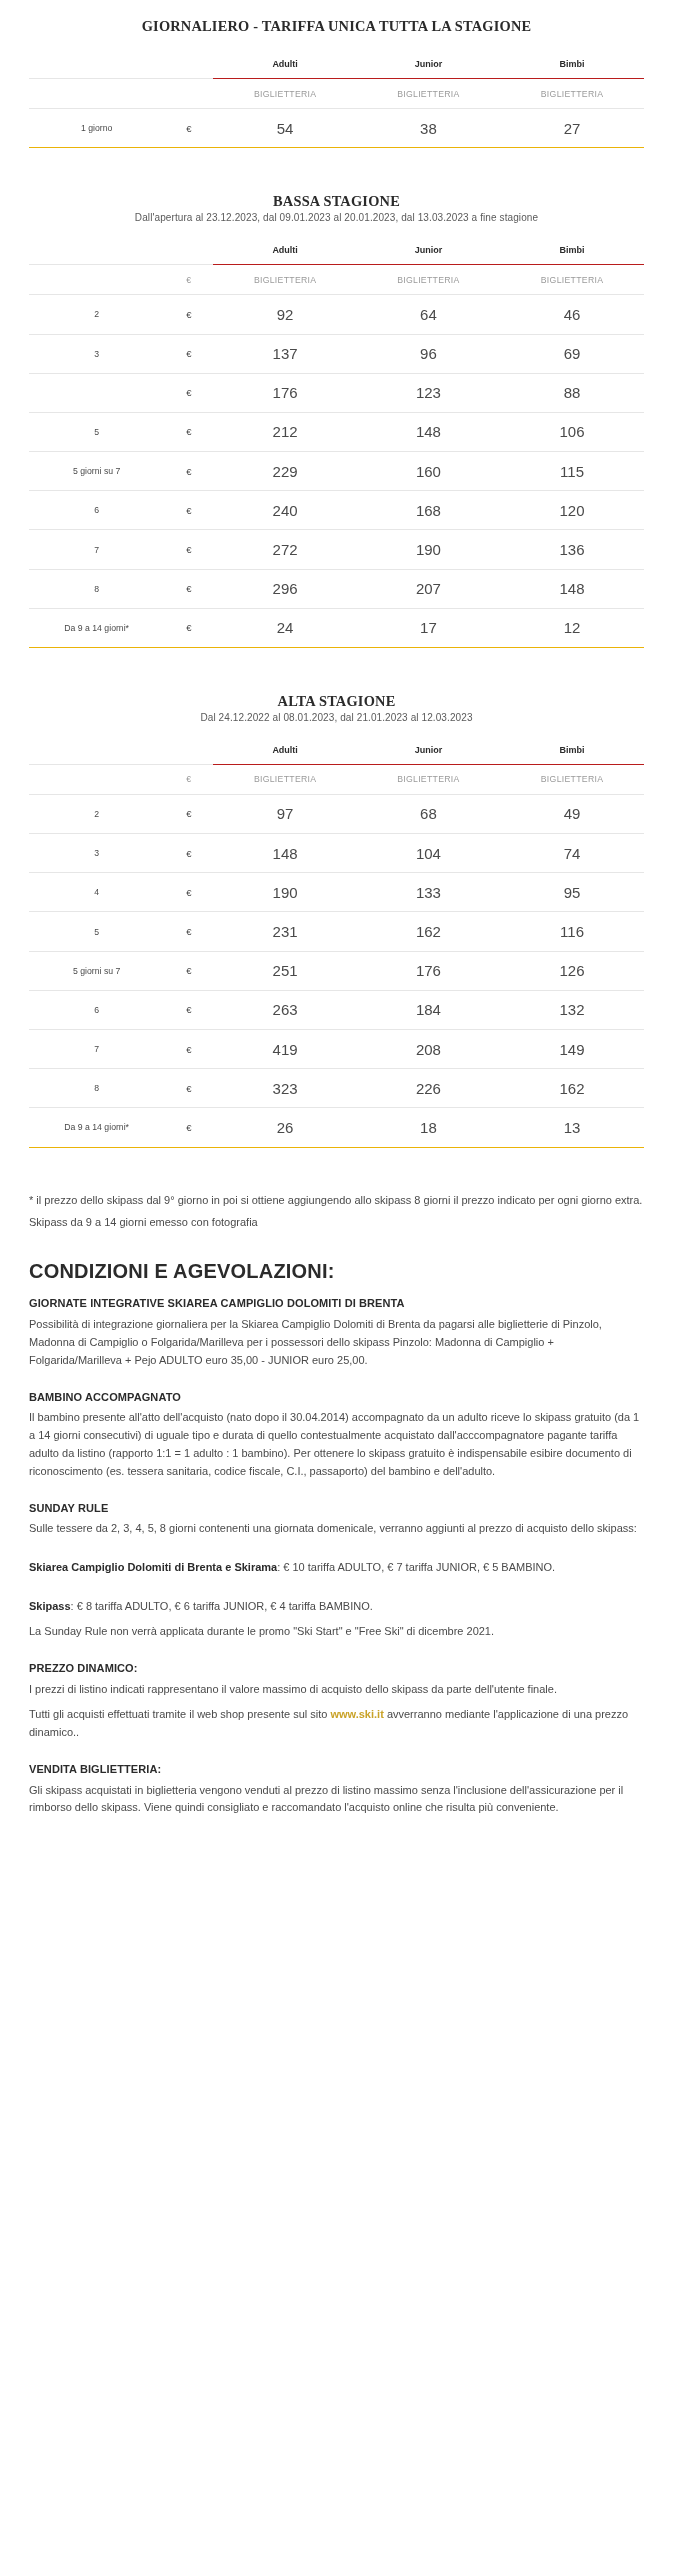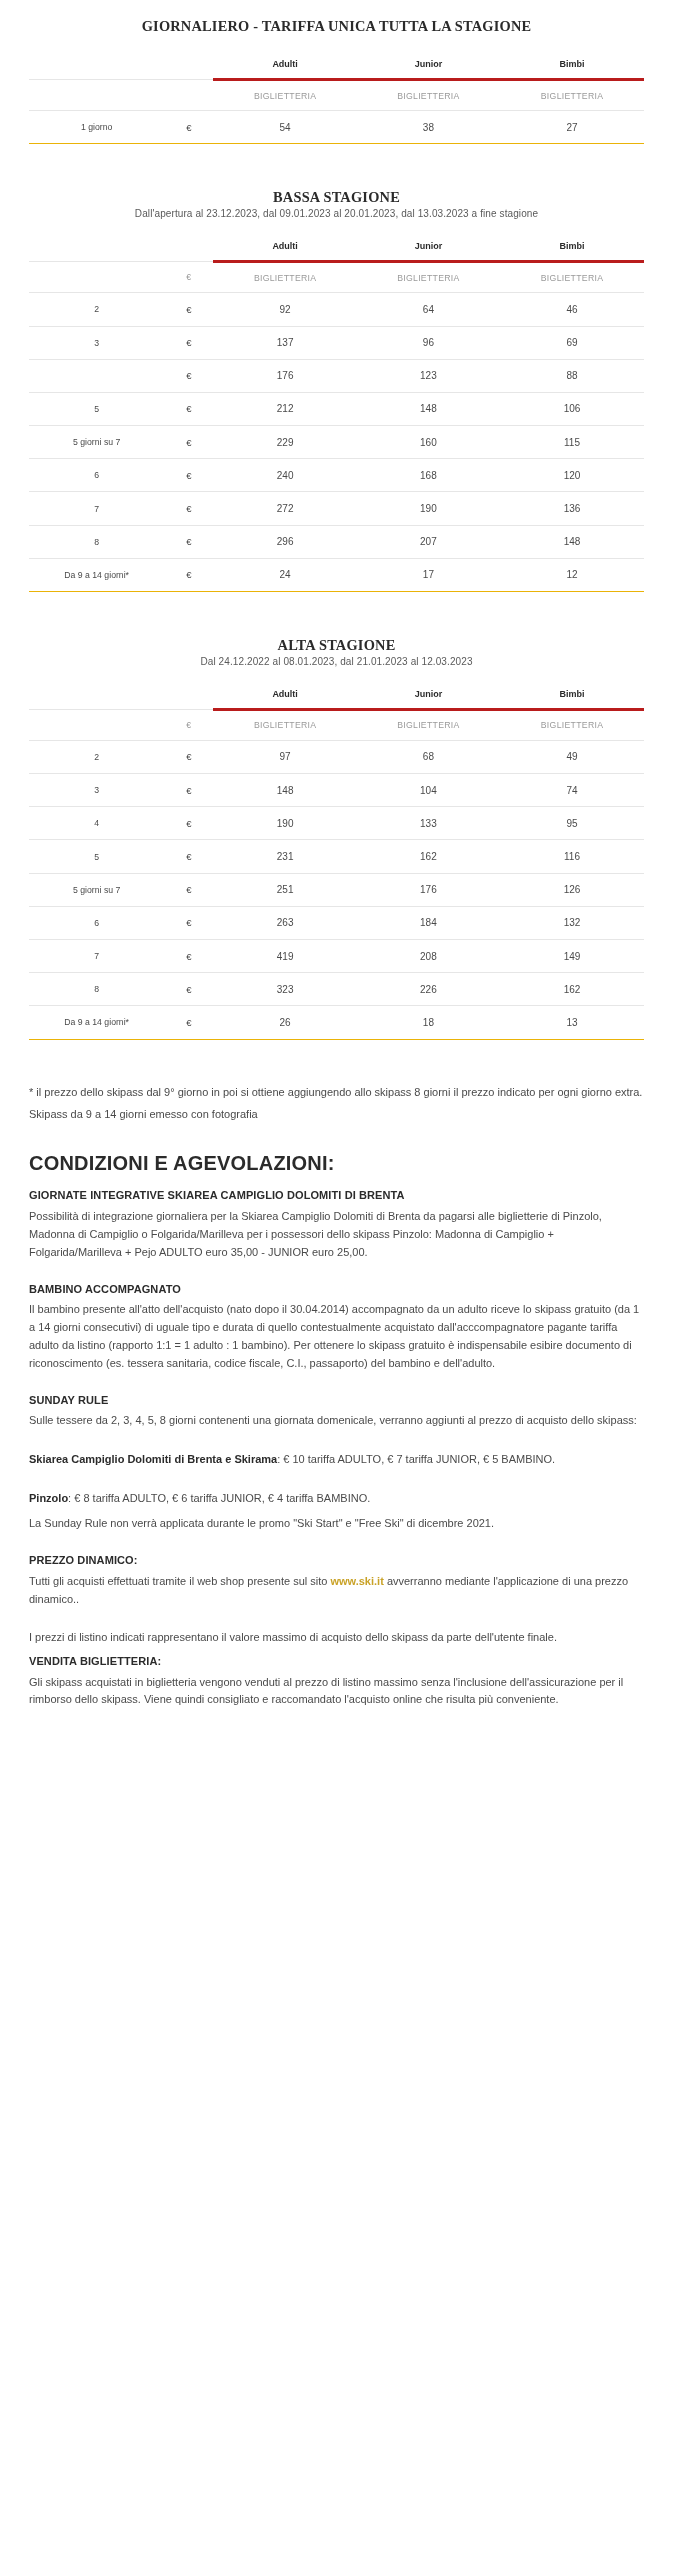--- a/index.html
+++ b/index.html
@@ -48,42 +48,42 @@
   th, td {
     border-bottom: 1px solid #e6e6e6;
     padding: 10.6px 3.8px;
     font-size: 9px;
     font-weight: normal;
     color: #4a4a4a;
     text-align: center;
     vertical-align: middle;
   }
   thead th {
-    border-bottom: 3px solid #b91c1c;
+    border-bottom: 1px solid #b91c1c;
     font-weight: bold;
     font-size: 9px;
     color: #2b2b2b;
     padding-bottom: 8.7px;
   }
   thead th.blank { border-bottom: 1px solid #e6e6e6; }
   tr.sub-row td {
     color: #9a9a9a;
     font-size: 8.7px;
     letter-spacing: 0.3px;
     padding: 9.6px 3.8px;
   }
   td.col-label {
     color: #4a4a4a;
     font-size: 8.7px;
   }
   td.col-eur {
     color: #4a4a4a;
     font-size: 9.6px;
   }
-  td.val { color: #4a4a4a; font-size: 10px; }
+  td.val { color: #4a4a4a; font-size: 15px; }
   .c1 { width: 22%; }
   .c2 { width: 8%; }
   .c3 { width: 23.3%; }
   .c4 { width: 23.3%; }
   .c5 { width: 23.4%; }
   tbody tr:last-child td { border-bottom: 1px solid #eab308; }
 
   
   .tbl-giornaliero td.col-label { text-align: center; }
 
@@ -372,27 +372,27 @@
   <p class="block-text">Il bambino presente all'atto dell'acquisto (nato dopo il 30.04.2014) accompagnato da un adulto riceve lo skipass gratuito (da 1 a 14 giorni consecutivi) di uguale tipo e durata di quello contestualmente acquistato dall'acccompagnatore pagante tariffa adulto da listino (rapporto 1:1 = 1 adulto : 1 bambino). Per ottenere lo skipass gratuito è indispensabile esibire documento di riconoscimento (es. tessera sanitaria, codice fiscale, C.I., passaporto) del bambino e dell'adulto.</p>
 
   <h3 class="block-title">SUNDAY RULE</h3>
   <p class="block-text">Sulle tessere da 2, 3, 4, 5, 8 giorni contenenti una giornata domenicale, verranno aggiunti al prezzo di acquisto dello skipass:</p>
 
   <p class="block-text">
     <span class="bold-inline">Skiarea Campiglio Dolomiti di Brenta e Skirama</span><span>: € 10 tariffa ADULTO, € 7 tariffa JUNIOR, € 5 BAMBINO.</span>
   </p>
 
   <p class="block-text tight">
-    <span class="bold-inline">Pinzolo</span><span>: € 8 tariffa ADULTO, € 6 tariffa JUNIOR, € 4 tariffa BAMBINO.</span>
+    <span class="bold-inline">Skipass</span><span>: € 8 tariffa ADULTO, € 6 tariffa JUNIOR, € 4 tariffa BAMBINO.</span>
   </p>
   <p class="block-text">La Sunday Rule non verrà applicata durante le promo "Ski Start" e "Free Ski" di dicembre 2021.</p>
 
   <h3 class="block-title">PREZZO DINAMICO:</h3>
+  <p class="block-text tight">I prezzi di listino indicati rappresentano il valore massimo di acquisto dello skipass da parte dell'utente finale.</p>
   <p class="block-text">
     <span>Tutti gli acquisti effettuati tramite il web shop presente sul sito </span><a class="link-gold" href="#">www.ski.it</a><span> avverranno mediante l'applicazione di una prezzo dinamico..</span>
   </p>
-  <p class="block-text tight">I prezzi di listino indicati rappresentano il valore massimo di acquisto dello skipass da parte dell'utente finale.</p>
 
   <h3 class="block-title">VENDITA BIGLIETTERIA:</h3>
   <p class="block-text">Gli skipass acquistati in biglietteria vengono venduti al prezzo di listino massimo senza l'inclusione dell'assicurazione per il rimborso dello skipass. Viene quindi consigliato e raccomandato l'acquisto online che risulta più conveniente.</p>
 
 </div>
 
 
 </body></html>

